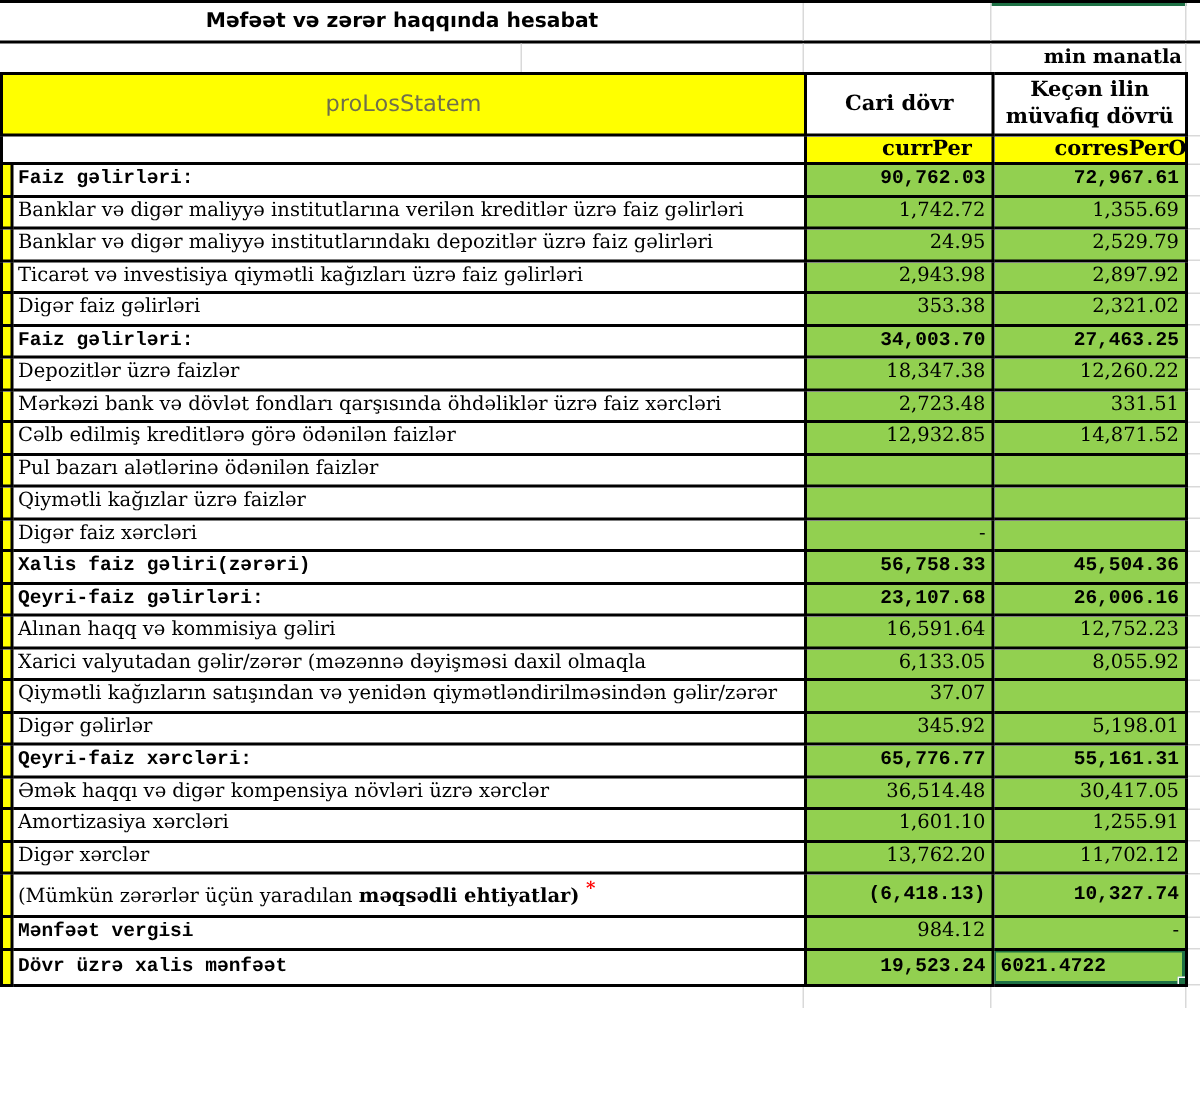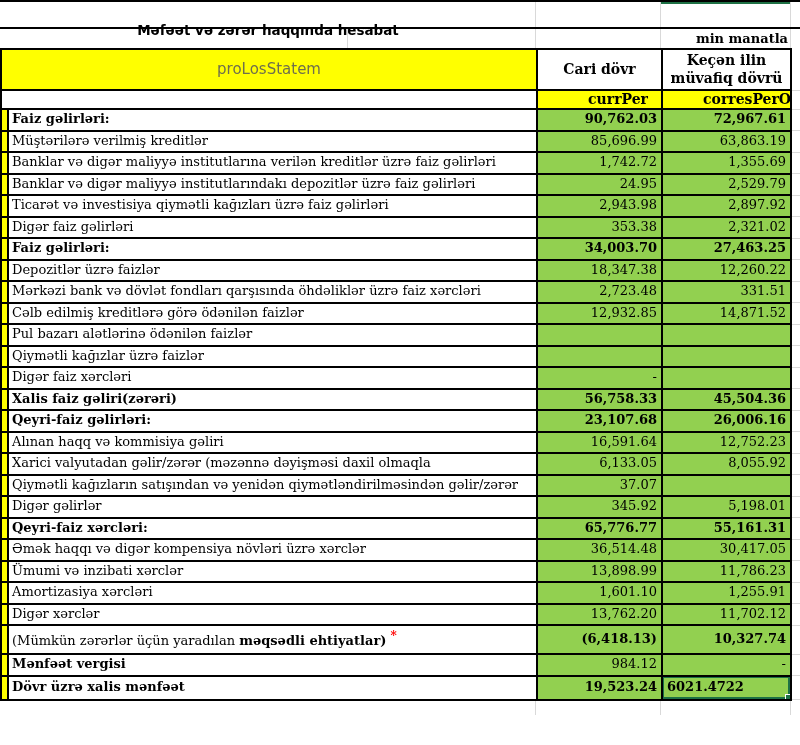--- a/index.html
+++ b/index.html
@@ -6,21 +6,21 @@
     --green:#92D050; --yellow:#FFFF00; --sel:#1E7145; --red:#FF0000;
     --prolos:#6F6F4D; --grid:#d9d9d9;
   }
   html,body{margin:0;padding:0;}
   body{background:#fff;font-family:"DejaVu Serif","Liberation Serif",serif;color:#000;}
   .sheet{position:relative;width:800px;height:745px;background:#fff;overflow:hidden;}
 
   
   .title-row{position:relative;height:25px;border-top:2px solid #000;border-bottom:2px solid #000;}
   .title-inner{width:536px;text-align:center;line-height:24px;
-    font-family:"DejaVu Sans","Liberation Sans",sans-serif;font-weight:bold;font-size:13.5px;margin-top:16px;}
+    font-family:"DejaVu Sans","Liberation Sans",sans-serif;font-weight:bold;font-size:13.5px;}
   .unit-row{position:relative;height:19px;padding-left:32px;}
   .unit-inner{position:absolute;left:662px;width:126px;text-align:right;line-height:19px;
     font-weight:bold;font-size:13px;}
   .vgrid{position:absolute;width:1px;background:var(--grid);}
   .sel-topbar{position:absolute;left:661px;top:0;width:130px;height:4px;background:var(--sel);}
 
   table{border-collapse:collapse;table-layout:fixed;width:800px;}
   col.c-gut{width:7px;} col.c-lab{width:529px;} col.c-v1{width:125px;} col.c-v2{width:129px;} col.c-fill{width:10px;}
   td{border:2px solid #000;padding:0 3px;font-size:13px;line-height:1.15;overflow:hidden;white-space:nowrap;}
   td.fill{border:none;border-bottom:1px solid var(--grid);background:#fff;}
@@ -31,21 +31,21 @@
   td.h-col{background:#fff;text-align:center;font-weight:bold;font-size:14px;white-space:normal;line-height:1.25;}
   td.h-code{background:var(--yellow);text-align:center;font-weight:bold;font-size:14px;height:17px;padding-left:40px;}
   td.h-empty{background:#fff;height:17px;}
 
   tbody td{height:19.5px;}
   td.gut{background:var(--yellow);padding:0;}
   td.lab{background:#fff;text-align:left;}
   td.num{background:var(--green);text-align:right;padding-right:4px;}
   tr.tall td{height:27px;}
   tr.lastrow td{height:22px;}
-  .lb{font-weight:bold;}
+  .lb{font-weight:bold;font-family:Liberation Mono, monospace;}
   .star{color:var(--red);font-weight:bold;font-size:12px;}
   td.num.left{text-align:left;padding-left:4px;}
 
   td.selected{position:relative;}
   td.selected::after{content:"";position:absolute;top:-2px;left:-2px;right:-1px;bottom:-1px;
     border:3px solid var(--sel);pointer-events:none;}
   .fill-handle{position:absolute;right:-4px;bottom:-4px;width:7px;height:7px;
     background:var(--sel);border:1px solid #fff;z-index:3;}
 
   .bottom-strip{position:relative;height:14px;}
@@ -97,27 +97,20 @@
     <tbody>
         <tr>
           <td class="gut"></td>
           <td class="lab lb">Faiz gəlirləri:</td>
           <td class="num lb">90,762.03</td>
           <td class="num lb">72,967.61</td>
           <td class="fill"></td>
         </tr>
         <tr>
           <td class="gut"></td>
-          <td class="lab">Müştərilərə verilmiş kreditlər</td>
-          <td class="num">85,696.99</td>
-          <td class="num">63,863.19</td>
-          <td class="fill"></td>
-        </tr>
-        <tr>
-          <td class="gut"></td>
           <td class="lab">Banklar və digər maliyyə institutlarına verilən kreditlər üzrə faiz gəlirləri</td>
           <td class="num">1,742.72</td>
           <td class="num">1,355.69</td>
           <td class="fill"></td>
         </tr>
         <tr>
           <td class="gut"></td>
           <td class="lab">Banklar və digər maliyyə institutlarındakı depozitlər üzrə faiz gəlirləri</td>
           <td class="num">24.95</td>
           <td class="num">2,529.79</td>
@@ -233,27 +226,20 @@
           <td class="lab lb">Qeyri-faiz xərcləri:</td>
           <td class="num lb">65,776.77</td>
           <td class="num lb">55,161.31</td>
           <td class="fill"></td>
         </tr>
         <tr>
           <td class="gut"></td>
           <td class="lab">Əmək haqqı və digər kompensiya növləri üzrə xərclər</td>
           <td class="num">36,514.48</td>
           <td class="num">30,417.05</td>
-          <td class="fill"></td>
-        </tr>
-        <tr>
-          <td class="gut"></td>
-          <td class="lab">Ümumi və inzibati xərclər</td>
-          <td class="num">13,898.99</td>
-          <td class="num">11,786.23</td>
           <td class="fill"></td>
         </tr>
         <tr>
           <td class="gut"></td>
           <td class="lab">Amortizasiya xərcləri</td>
           <td class="num">1,601.10</td>
           <td class="num">1,255.91</td>
           <td class="fill"></td>
         </tr>
         <tr>

